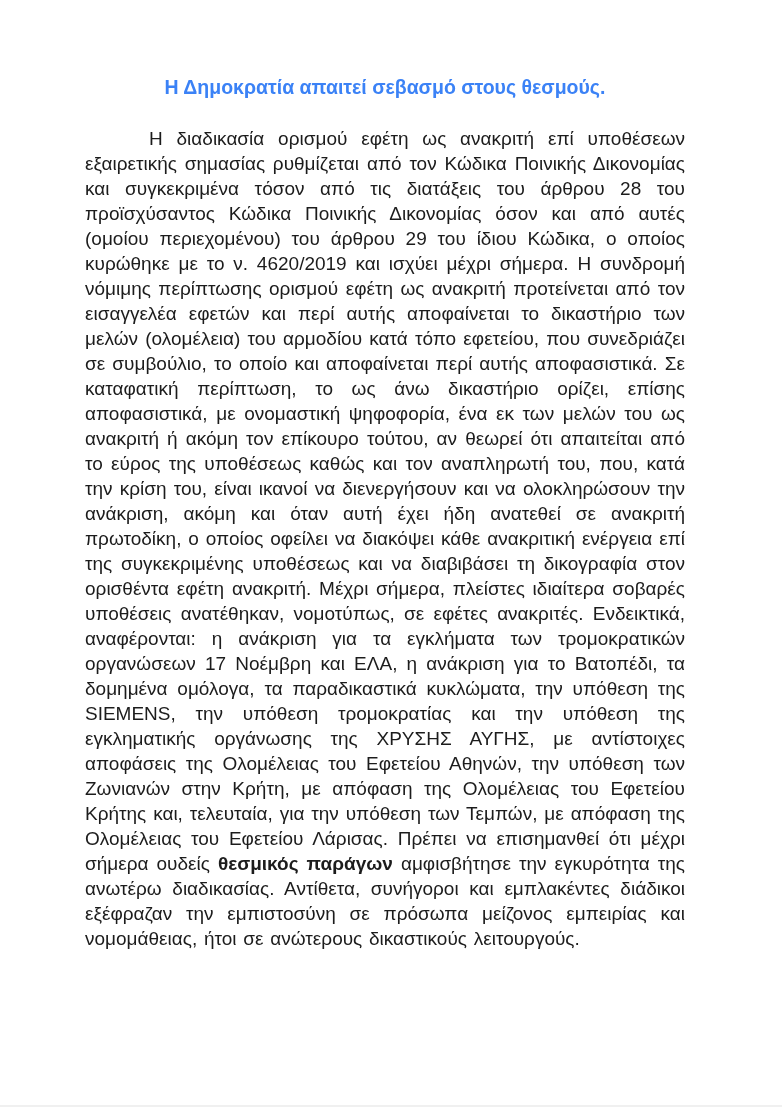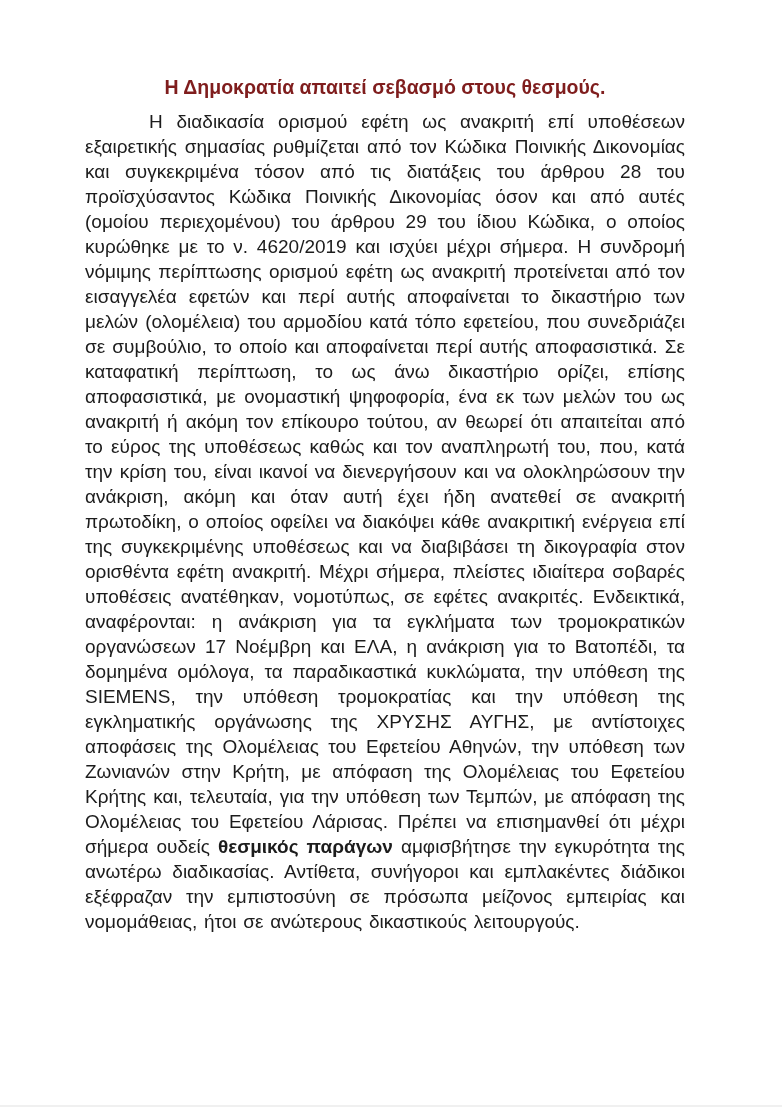--- a/index.html
+++ b/index.html
@@ -18,22 +18,22 @@
     padding: 76px 97px 0 85px;
     font-family: "Liberation Sans", "DejaVu Sans", sans-serif;
     color: #1a1a1a;
     border-bottom: 2px solid #f0f0f0;
     overflow: hidden;
   }
   .doc-title {
     font-size: 19.5px;
     font-weight: 700;
     text-align: center;
-    margin: 0 0 10px 0;
-    color: #7f1d1d;
+    margin: 0 0 27px 0;
+    color: #3b82f6;
   }
   .doc-paragraph {
     margin: 0;
     font-size: 19px;
     line-height: 25px;
     text-align: justify;
     text-indent: 64px;
     word-spacing: 1.5px;
     color: #1c1c1c;
   }

